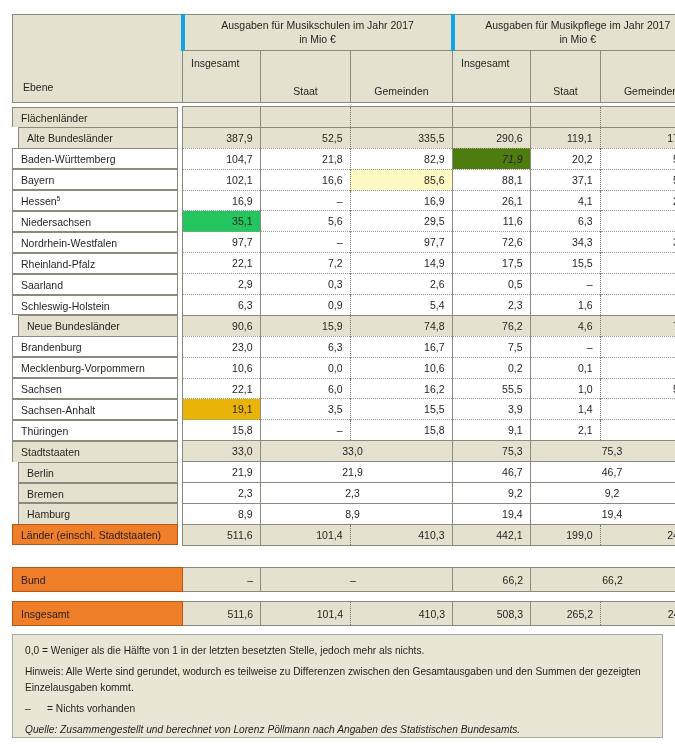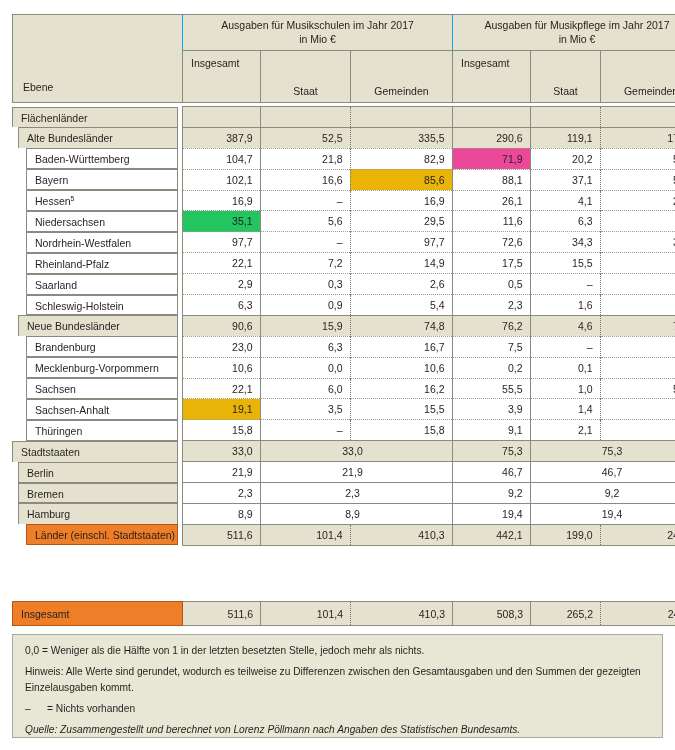--- a/index.html
+++ b/index.html
@@ -39,21 +39,21 @@
     border: 1px solid #8a8a7e;
     font-size: 10.5px;
     color: #231f20;
   }
   .hdr td {
     padding: 0;
     vertical-align: middle;
     text-align: center;
   }
   .hdr .grp {
-    border-left: 1px solid #0ea5e9;
+    border-left: 4px solid #0ea5e9;
     border-bottom: 1px solid #8a8a7e;
     height: 31px;
     line-height: 13.5px;
     padding: 0 6px;
   }
   .hdr .ebene {
     text-align: left;
     padding-left: 10px;
     vertical-align: bottom;
     padding-bottom: 9px;
@@ -111,21 +111,21 @@
     height: 20.9px;
     line-height: 20.9px;
     padding-left: 8px;
     border: 1px solid #8a8a7e;
     border-bottom: none;
     background: #ffffff;
     overflow: hidden;
   }
   .lvl1 > .lblbox { margin-left: 0px;  background: #e4e2ce; }
   .lvl2 > .lblbox { margin-left: 6px;  background: #e4e2ce; }
-  .lvl3 > .lblbox { margin-left: 14px; background: #ffffff; }
+  .lvl3 > .lblbox { background: #ffffff; }
   tr.lastlabel td.lbl > .lblbox { border-bottom: 1px solid #8a8a7e; }
 
   
   .sep-solid { border-left: 1px solid #8a8a7e; }
   .sep-dot   { border-left: 1px dotted #77776b; }
 
   
   tr.shade td.val { background: #e4e2ce; }
   tr.shade td.val { border-top: 1px solid #8a8a7e; }
 
@@ -250,31 +250,31 @@
             <td class="val sep-solid" style="border-top: 1px solid rgb(138, 138, 126);">119,1</td>
             <td class="val sep-dot" style="border-right: 1px solid rgb(138, 138, 126); border-top: 1px solid rgb(138, 138, 126);">171,5</td>
           </tr>
           <tr class="lastlabel">
             <td class="lbl lvl3">
               <span class="lblbox">Baden-Württemberg</span>
             </td>
             <td class="val sep-solid" style="background: rgb(255, 255, 255);">104,7</td>
             <td class="val sep-solid" style="background: rgb(255, 255, 255);">21,8</td>
             <td class="val sep-dot" style="background: rgb(255, 255, 255);">82,9</td>
-            <td class="val sep-solid" style="background: #ec4899;">71,9</td>
+            <td class="val sep-solid" style="background: #4d7c0f; font-style: italic;">71,9</td>
             <td class="val sep-solid" style="background: rgb(255, 255, 255);">20,2</td>
             <td class="val sep-dot" style="border-right: 1px solid rgb(138, 138, 126); background: rgb(255, 255, 255);">51,7</td>
           </tr>
           <tr class="lastlabel">
             <td class="lbl lvl3">
               <span class="lblbox">Bayern</span>
             </td>
             <td class="val sep-solid" style="background: rgb(255, 255, 255);">102,1</td>
             <td class="val sep-solid" style="background: rgb(255, 255, 255);">16,6</td>
-            <td class="val sep-dot" style="background: #eab308;">85,6</td>
+            <td class="val sep-dot" style="background: #fef9c3;">85,6</td>
             <td class="val sep-solid" style="background: rgb(255, 255, 255);">88,1</td>
             <td class="val sep-solid" style="background: rgb(255, 255, 255);">37,1</td>
             <td class="val sep-dot" style="border-right: 1px solid rgb(138, 138, 126); background: rgb(255, 255, 255);">51,0</td>
           </tr>
           <tr class="lastlabel">
             <td class="lbl lvl3">
               <span class="lblbox">Hessen<sup>5</sup></span>
             </td>
             <td class="val sep-solid" style="background: rgb(255, 255, 255);">16,9</td>
             <td class="val sep-solid" style="background: rgb(255, 255, 255);">–</td>
@@ -448,20 +448,42 @@
             <td class="val sep-solid" style="border-bottom: 1px solid rgb(138, 138, 126); border-top: 1px solid rgb(138, 138, 126);">101,4</td>
             <td class="val sep-dot" style="border-bottom: 1px solid rgb(138, 138, 126); border-top: 1px solid rgb(138, 138, 126);">410,3</td>
             <td class="val sep-solid" style="border-bottom: 1px solid rgb(138, 138, 126); border-top: 1px solid rgb(138, 138, 126);">442,1</td>
             <td class="val sep-solid" style="border-bottom: 1px solid rgb(138, 138, 126); border-top: 1px solid rgb(138, 138, 126);">199,0</td>
             <td class="val sep-dot" style="border-right: 1px solid rgb(138, 138, 126); border-bottom: 1px solid rgb(138, 138, 126); border-top: 1px solid rgb(138, 138, 126);">243,0</td>
           </tr>
         </tbody>
     </table>
   </div>
 
+  <div class="mini-wrap" id="bund-wrap" style="top:567px;">
+    <table class="mini">
+      <colgroup>
+        <col style="width:170px">
+          <col style="width:78px">
+          <col style="width:90px">
+          <col style="width:102px">
+        <col style="width:78px">
+          <col style="width:70px">
+          <col style="width:101px">
+      </colgroup>
+      <tbody>
+          <tr id="bund-row">
+            <td class="lbl">Bund</td>
+            <td class="sep-solid" colspan="1">–</td>
+            <td class="sep-solid" colspan="2" style="text-align: center;">–</td>
+            <td class="sep-solid" colspan="1">66,2</td>
+            <td class="sep-solid edgeR" colspan="2" style="text-align: center;">66,2</td>
+          </tr>
+    </tbody>
+      </table>
+  </div>
 
   <div class="mini-wrap" id="total-wrap" style="top:601px;">
     <table class="mini">
       <colgroup>
         <col style="width:170px">
           <col style="width:78px">
           <col style="width:90px">
           <col style="width:102px">
         <col style="width:78px">
           <col style="width:70px">

